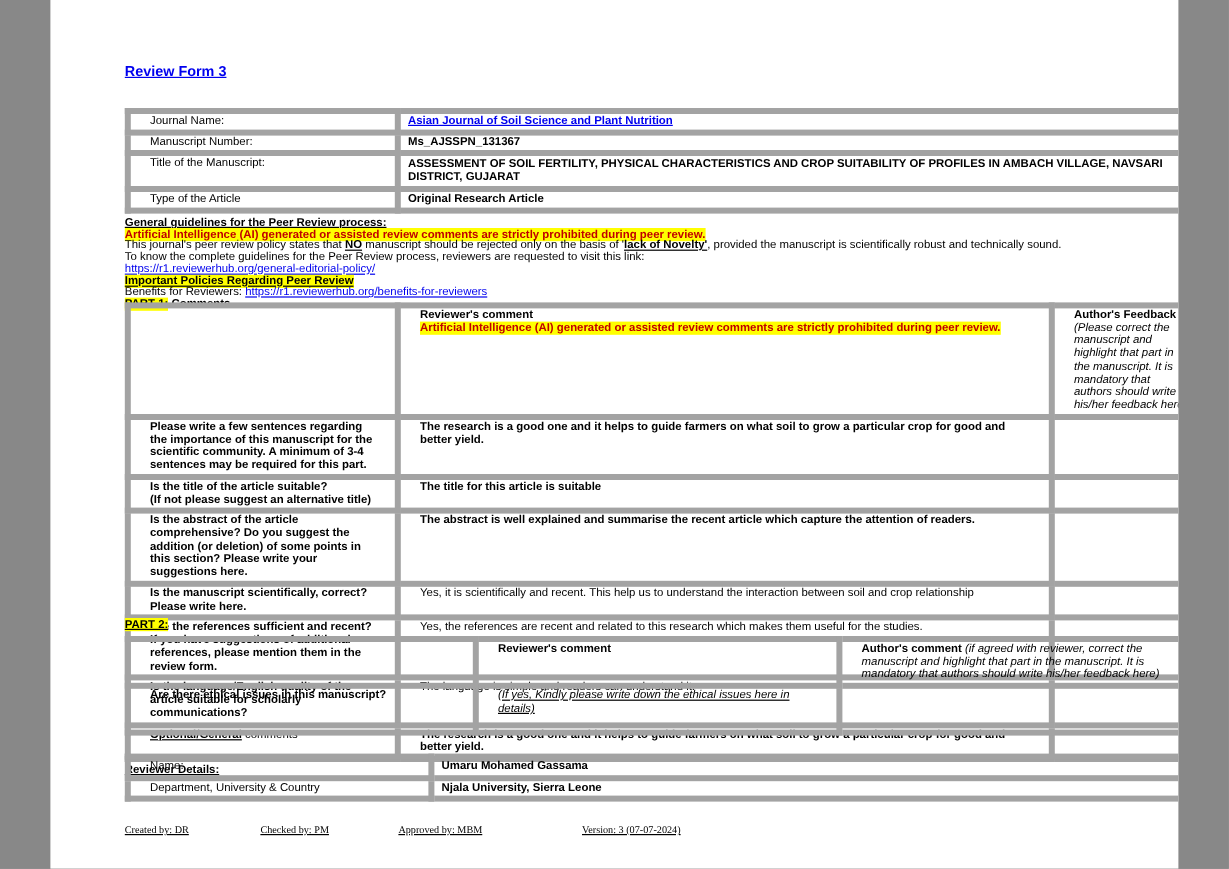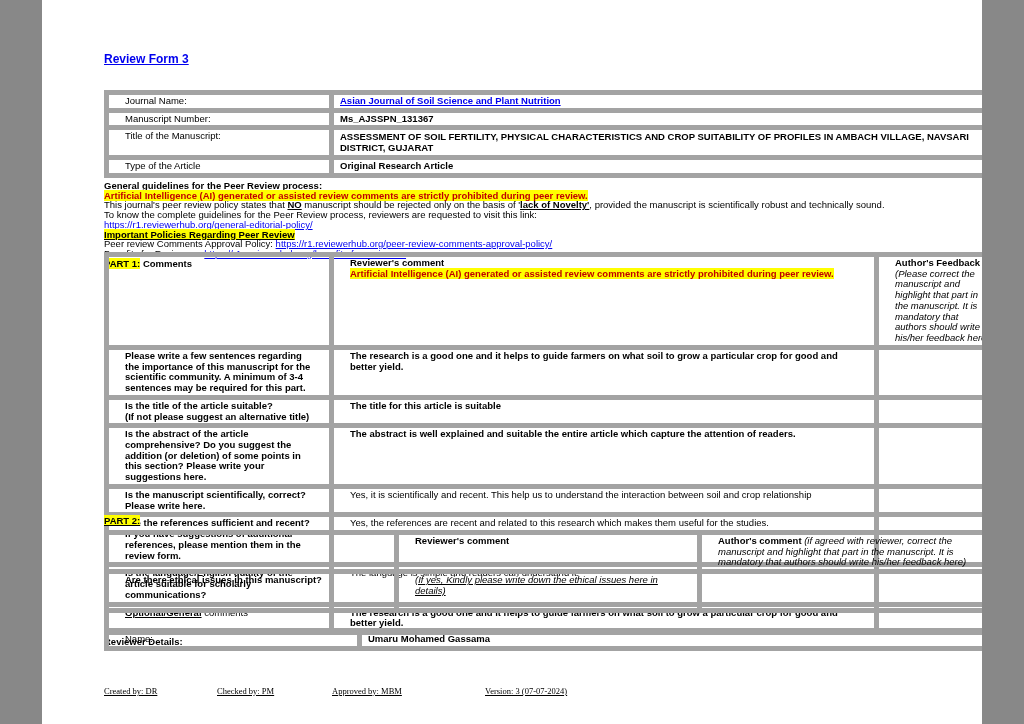--- a/index.html
+++ b/index.html
@@ -112,21 +112,20 @@
   </tbody>
     </table>
 
   <div class="guidelines">
     <div class="g-line bold ul">General guidelines for the Peer Review process:</div>
     <div class="g-line"><span class="hl red bold">Artificial Intelligence (AI) generated or assisted review comments are strictly prohibited during peer review.</span></div>
     <div class="g-line"><span>This journal's peer review policy states that </span><span class="bold ul">NO</span><span> manuscript should be rejected only on the basis of '</span><span class="bold ul">lack of Novelty'</span><span>, provided the manuscript is scientifically robust and technically sound.</span></div>
     <div class="g-line">To know the complete guidelines for the Peer Review process, reviewers are requested to visit this link:</div>
     <div class="g-line"><a class="link">https://r1.reviewerhub.org/general-editorial-policy/</a></div>
     <div class="g-line"><span class="hl bold ul">Important Policies Regarding Peer Review</span></div>
-    <div class="g-line"><span>Peer review Comments Approval Policy: </span><a class="link">https://r1.reviewerhub.org/peer-review-comments-approval-policy/</a></div>
     <div class="g-line"><span>Benefits for Reviewers: </span><a class="link">https://r1.reviewerhub.org/benefits-for-reviewers</a></div>
     <div class="g-line bold"><span class="hl">PART  1:</span><span> Comments</span></div>
   </div>
 
   <table class="tbl part1-tbl">
     <colgroup>
         <col class="c1">
         <col class="c2">
         <col class="c3">
       </colgroup>
@@ -147,21 +146,21 @@
     <tr class="p1-r2">
       <td class="q bold">
             <div>Is the title of the article suitable?</div>
             <div>(If not please suggest an alternative title)</div>
           </td>
       <td class="a bold">The title for this article is suitable</td>
       <td></td>
     </tr>
     <tr class="p1-r3">
       <td class="q bold">Is the abstract of the article comprehensive? Do you suggest the addition (or deletion) of some points in this section? Please write your suggestions here.</td>
-      <td class="a bold">The abstract is well explained and suitable the entire article which capture the attention of readers.</td>
+      <td class="a bold">The abstract is well explained and summarise the recent article which capture the attention of readers.</td>
       <td></td>
     </tr>
     <tr class="p1-r4">
       <td class="q bold">Is the manuscript scientifically, correct? Please write here.</td>
       <td class="a">Yes, it is scientifically and recent. This help us to understand the interaction between soil and crop relationship</td>
       <td></td>
     </tr>
     <tr class="p1-r5">
       <td class="q bold">Are the references sufficient and recent? If you have suggestions of additional references, please mention them in the review form.</td>
       <td class="a">Yes, the references are recent and related to this research which makes them useful for the studies.</td>
@@ -206,20 +205,24 @@
 
   <table class="tbl reviewer-tbl">
     <colgroup>
         <col class="c1">
         <col>
       </colgroup>
     <tbody>
         <tr>
       <td>Name:</td>
       <td class="val bold">Umaru Mohamed Gassama</td>
+    </tr>
+    <tr>
+      <td>Department, University &amp; Country</td>
+      <td class="val bold">Njala University, Sierra Leone</td>
     </tr>
   </tbody>
     </table>
 
   <div class="footer">
     <span class="f1">Created by: DR</span>
     <span class="f2">Checked by: PM</span>
     <span class="f3">Approved by: MBM</span>
     <span class="f4">Version: 3 (07-07-2024)</span>
   </div>

